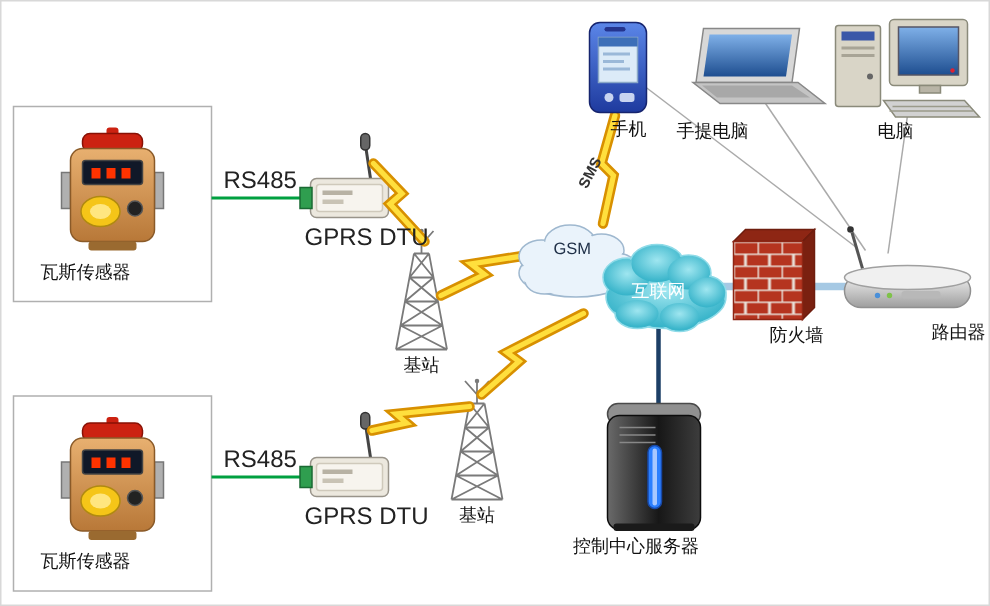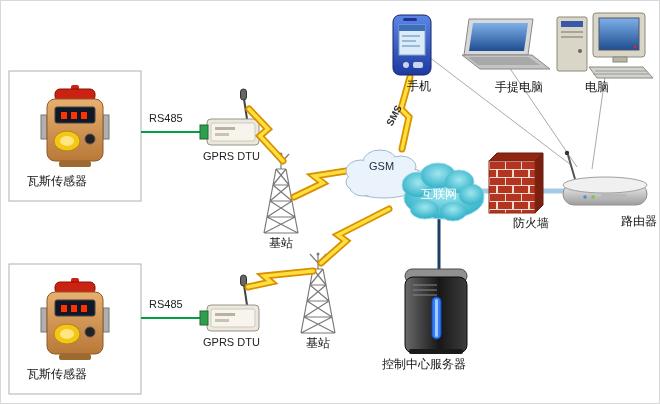--- a/index.html
+++ b/index.html
@@ -13,21 +13,21 @@
     overflow:hidden;
   }
   #gfx{position:absolute;left:0;top:0;}
   .label{
     position:absolute;
     font-size:12px;
     color:#111;
     white-space:nowrap;
     line-height:1;
   }
-  .label.latin{font-size:11px;color:#222;}
+  .label.latin{font-size:16px;color:#222;}
   .label.sms{
     font-size:10px;font-weight:bold;color:#333;
     transform:rotate(-62deg);transform-origin:left top;
   }
   .label.cloudtext{font-size:11px;color:#203048;}
   .label.whitetext{color:#ffffff;font-weight:normal;}
 </style>
 </head>
 <body>
 
@@ -253,20 +253,20 @@
 <div class="label" style="left:26px;top:367px">瓦斯传感器</div>
 <div class="label latin" style="left:148px;top:112px">RS485</div>
 <div class="label latin" style="left:148px;top:298px">RS485</div>
 <div class="label latin" style="left:202px;top:150px">GPRS  DTU</div>
 <div class="label latin" style="left:202px;top:336px">GPRS  DTU</div>
 <div class="label" style="left:268px;top:236px">基站</div>
 <div class="label" style="left:305px;top:336px">基站</div>
 <div class="label cloudtext" style="left:368px;top:160px">GSM</div>
 <div class="label sms" style="left:384px;top:122px">SMS</div>
 <div class="label" style="left:406px;top:79px">手机</div>
-<div class="label" style="left:494px;top:80px">手提电脑</div>
+<div class="label" style="left:450px;top:80px">手提电脑</div>
 <div class="label" style="left:584px;top:80px">电脑</div>
 <div class="label whitetext" style="left:420px;top:187px">互联网</div>
 <div class="label" style="left:512px;top:216px">防火墙</div>
 <div class="label" style="left:620px;top:214px">路由器</div>
 <div class="label" style="left:381px;top:357px">控制中心服务器</div>
 
 </div>
 
 </body></html>

